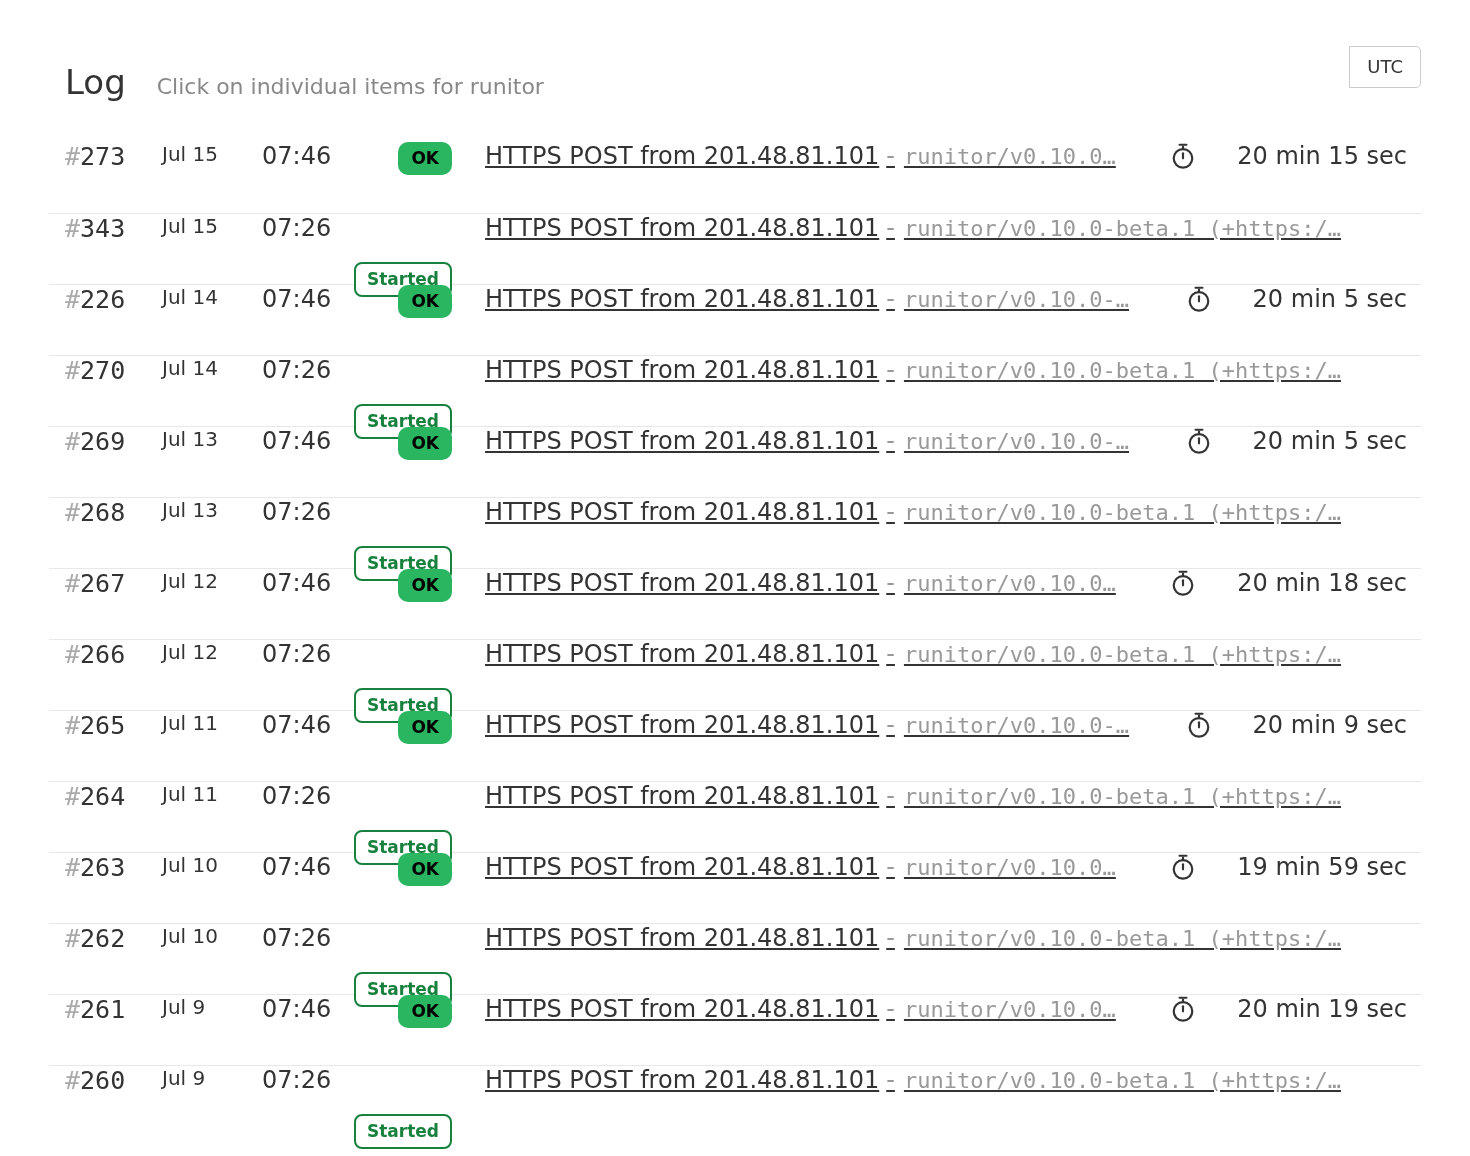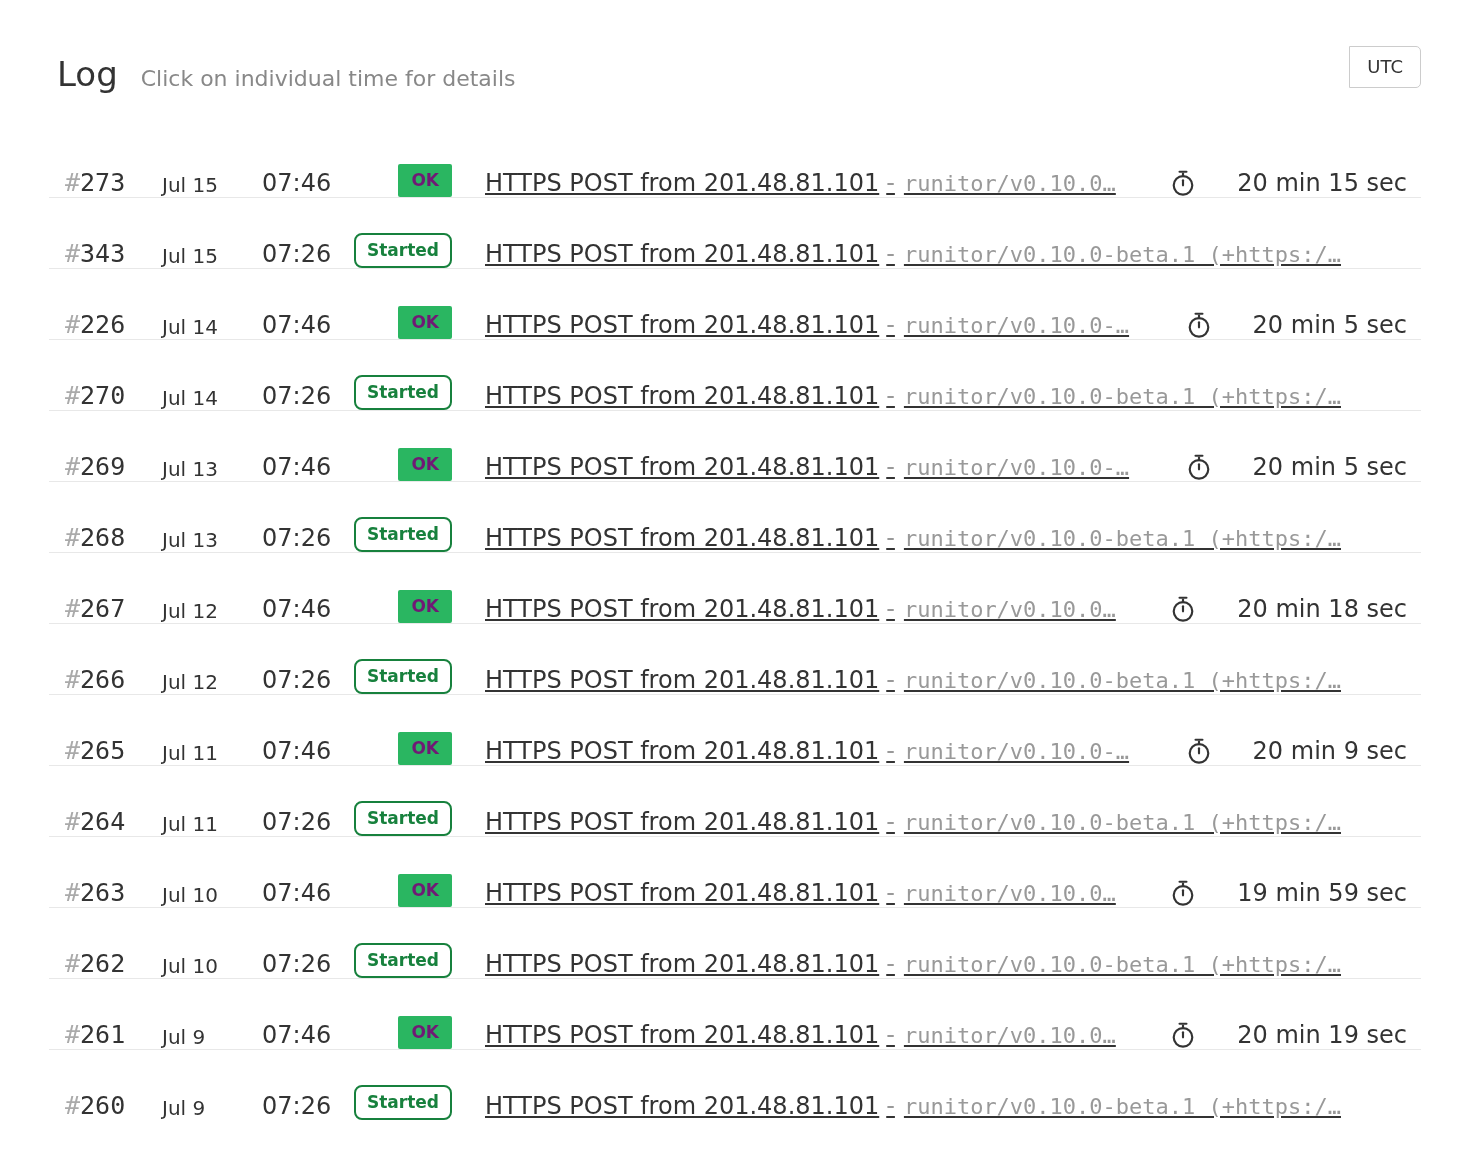--- a/index.html
+++ b/index.html
@@ -8,21 +8,21 @@
     width: 1470px; height: 1156px;
     font-family: "DejaVu Sans", "Liberation Sans", sans-serif;
     color: #333;
     overflow: hidden;
   }
   .page { padding: 46px 49px 0 49px; }
 
   
   .header { display: flex; justify-content: space-between; align-items: flex-start; margin-bottom: 24px; }
   .title-wrap { display: flex; align-items: baseline; }
-  .page-title { font-size: 34px; font-weight: 400; margin: 8px; color: #333; }
+  .page-title { font-size: 34px; font-weight: 400; margin: 16px; color: #333; }
   .page-subtitle { font-size: 22px; color: #888; margin-left: 15px; }
 
   .btn-group { display: flex; flex-direction: column; }
   .btn {
     font-family: inherit;
     font-size: 18px;
     color: #333;
     background: #fff;
     border: 1px solid #ccc;
     padding: 9px 17px;
@@ -33,21 +33,21 @@
   .btn:last-child { border-radius: 0 5px 5px 0; margin-left: -1px; }
   .btn.active {
     background: linear-gradient(#ebebeb, #e3e3e3);
     border-color: #adadad;
     box-shadow: inset 0 2px 4px rgba(0,0,0,0.12);
   }
 
   
   .log-list { }
   .log-row {
-    display: flex; align-items: flex-end;
+    display: flex; align-items: flex-start;
     height: 71px;
     cursor: pointer;
   }
   .log-row + .log-row { border-top: 1px solid #e8e8e8; }
 
   .col-num {
     width: 113px; padding-left: 16px;
     font-family: "DejaVu Sans Mono", "Liberation Mono", monospace;
     font-size: 25px;
     white-space: nowrap;
@@ -58,23 +58,23 @@
   .col-badge { width: 93px; display: flex; justify-content: flex-end; }
 
   .badge {
     font-weight: bold;
     font-size: 17px;
     line-height: 1;
     white-space: nowrap;
   }
   .badge.ok {
     background: var(--ok-green, #2ab661);
-    color: #701a75;
+    color: #000000;
     padding: 8px 13px;
-    border-radius: 2px;
+    border-radius: 10px;
   }
   .badge.started {
     background: #fff;
     color: var(--started-green, #17813d);
     border: 2px solid var(--started-green, #17813d);
     padding: 7px 11px;
     border-radius: 8px;
     margin-top: 48px;
   }
 
@@ -103,21 +103,21 @@
   .col-duration svg { margin-right: 9px; display: block; }
 </style>
 </head>
 <body>
 
 <div class="page">
 
   <div class="header">
     <div class="title-wrap">
       <h1 class="page-title">Log</h1>
-      <span class="page-subtitle">Click on individual time for details</span>
+      <span class="page-subtitle">Click on individual items for runitor</span>
     </div>
     <div class="btn-group">
       <button class="btn">UTC</button>
     </div>
   </div>
 
   <div class="log-list">
       <div class="log-row">
     <div class="col-num"><span class="hash">#</span><span>273</span></div>
     <div class="col-date">Jul 15</div>

